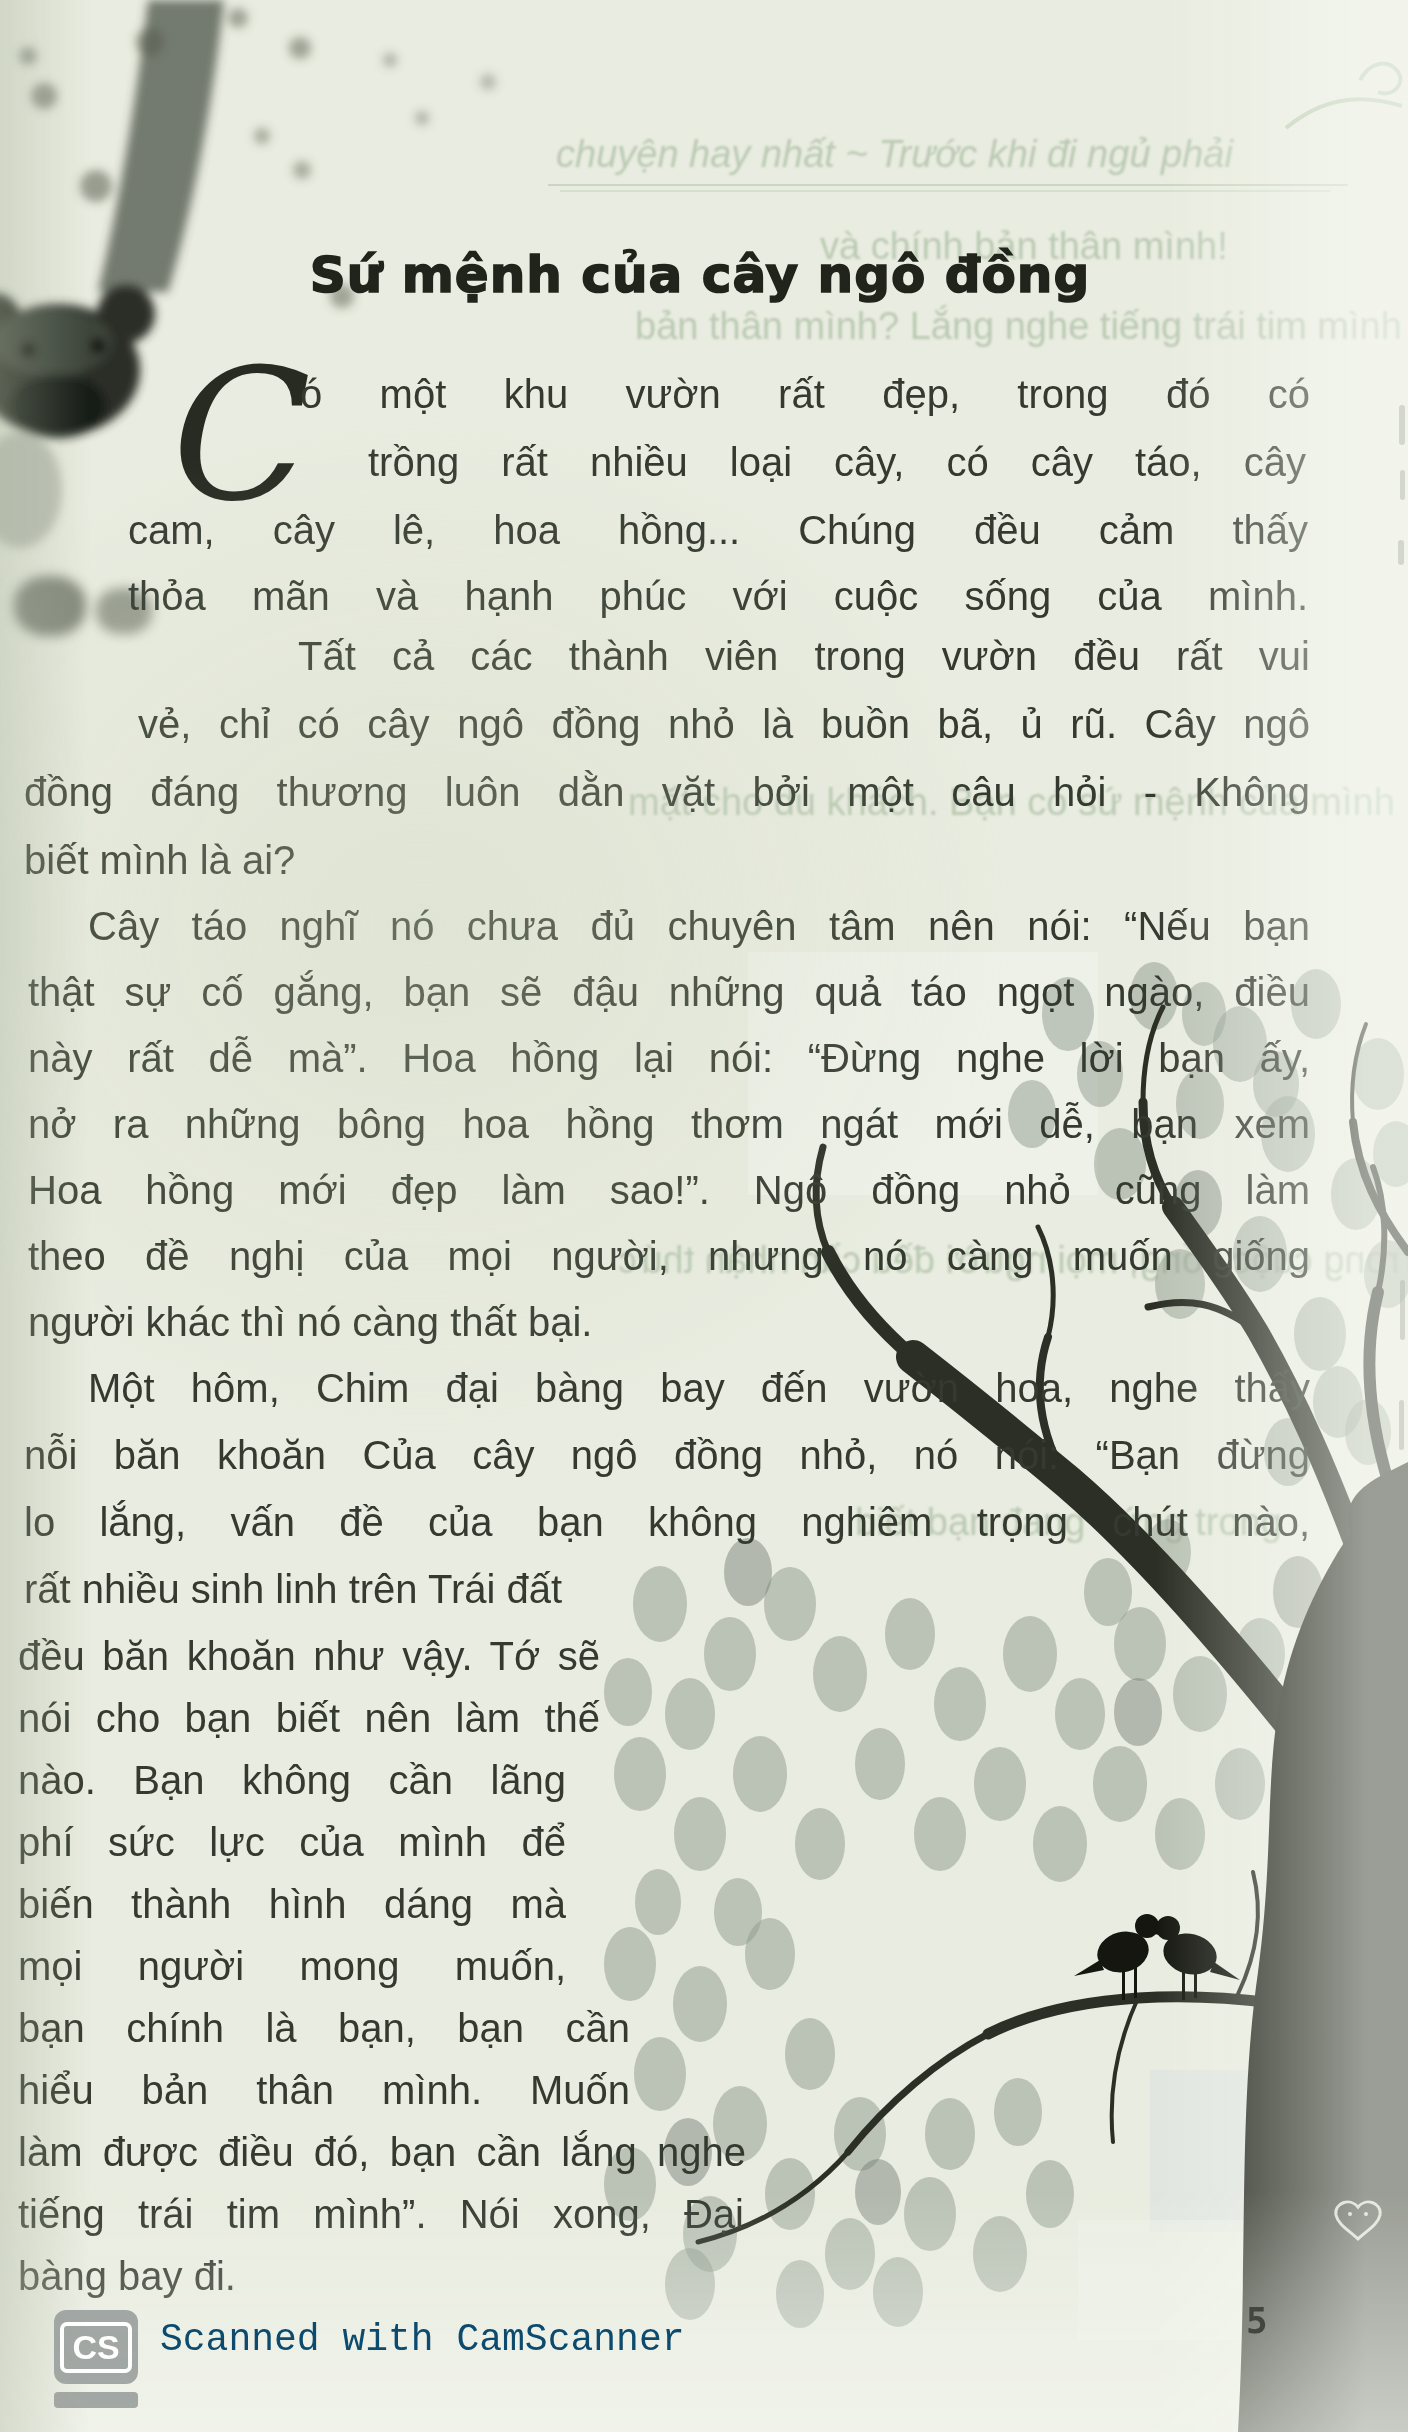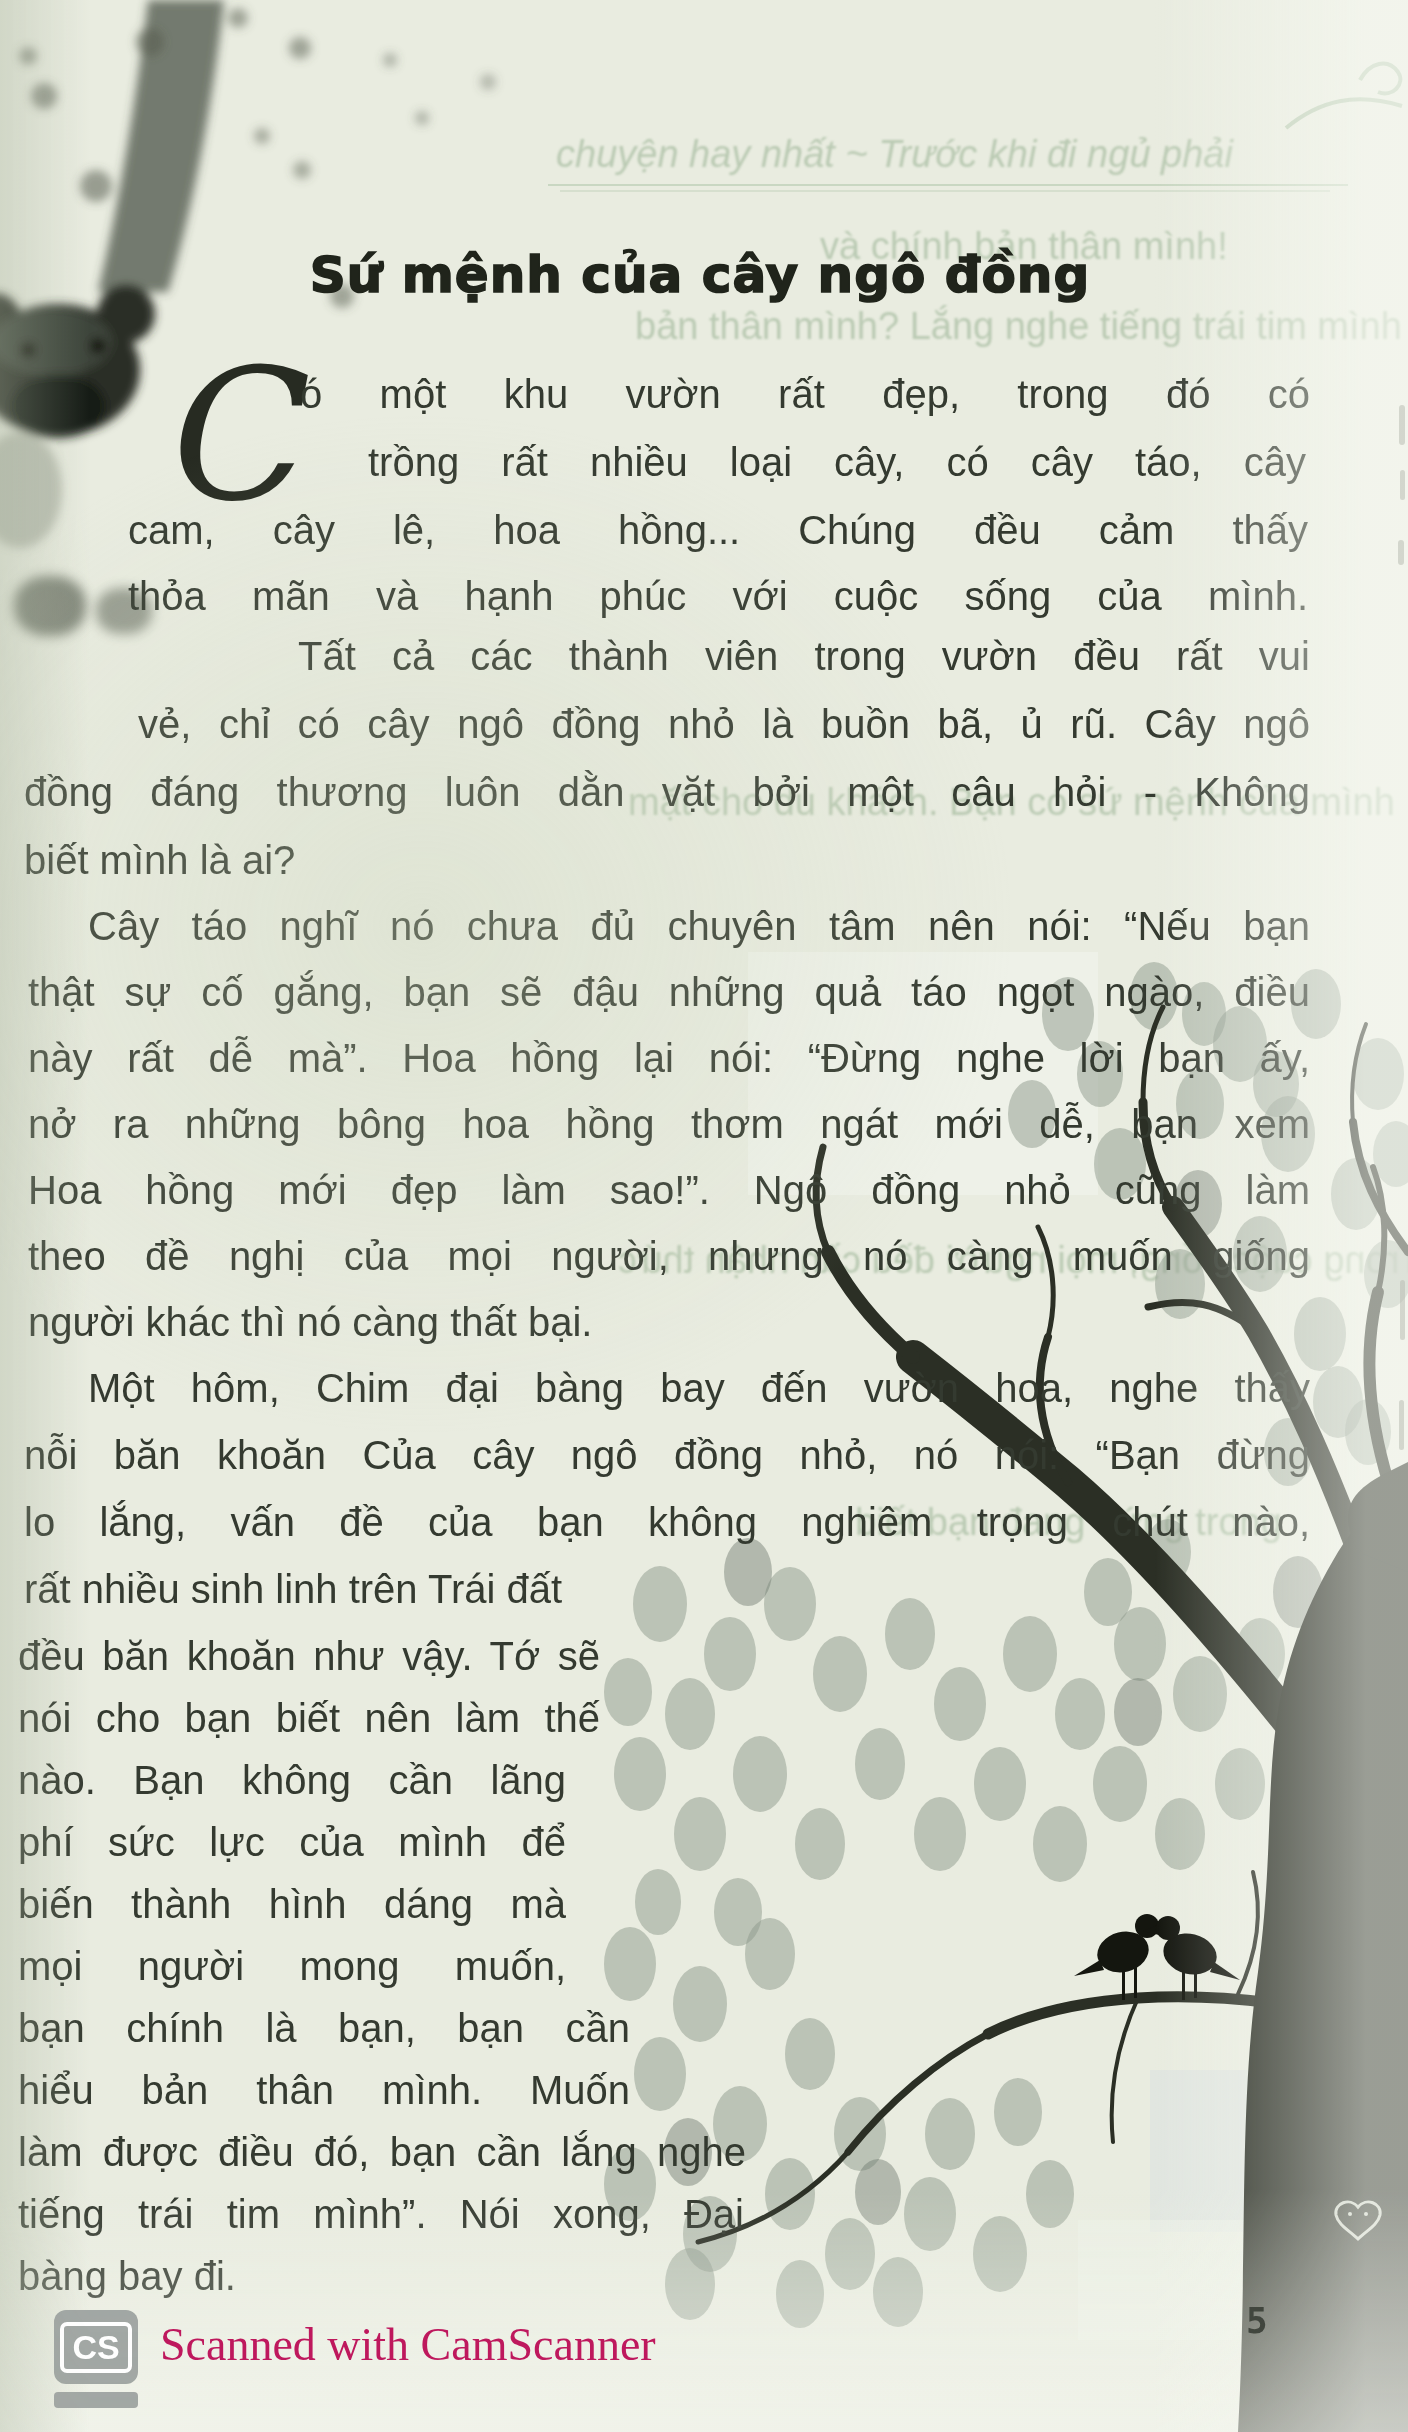--- a/index.html
+++ b/index.html
@@ -26,22 +26,22 @@
   .hline{position:absolute;height:2px;background:rgba(130,165,125,.30);z-index:1;}
   .sliver{position:absolute;background:#6b7163;opacity:.55;border-radius:3px;z-index:2;}
   .smudge{position:absolute;border-radius:45%;filter:blur(6px);z-index:2;}
   #wm{position:absolute;left:0;top:2290px;width:1408px;height:142px;z-index:6;}
   #cs-box{position:absolute;left:54px;top:20px;width:84px;height:74px;background:#9ba19e;
           border-radius:12px;opacity:.92;display:flex;align-items:center;justify-content:center;}
   #cs-inner{border:4px solid #fff;border-radius:7px;padding:2px 8px;
             color:#fff;font-weight:700;font-size:34px;font-family:"Liberation Sans",sans-serif;}
   #cs-base{position:absolute;left:54px;top:102px;width:84px;height:16px;background:#9ba19e;
            border-radius:4px;opacity:.92;}
-  #wm-label{position:absolute;left:160px;top:28px;color:#be185d;font-size:46px;
-            font-family:Liberation Serif, serif;}
+  #wm-label{position:absolute;left:160px;top:28px;color:#0c4a6e;font-size:38px;
+            font-family:Liberation Mono, monospace;}
   #pagenum{position:absolute;left:1246px;top:2300px;font-family:"DejaVu Sans Mono",monospace;
            font-weight:700;font-size:36px;letter-spacing:3px;color:#41463e;z-index:7;}
   svg{position:absolute;pointer-events:none;}
   #tree{left:598px;top:952px;z-index:2;}
   #bear{left:0;top:0;z-index:2;}
   #hdr-swirl{left:1280px;top:40px;z-index:1;}
 </style>
 </head>
 <body>
 

